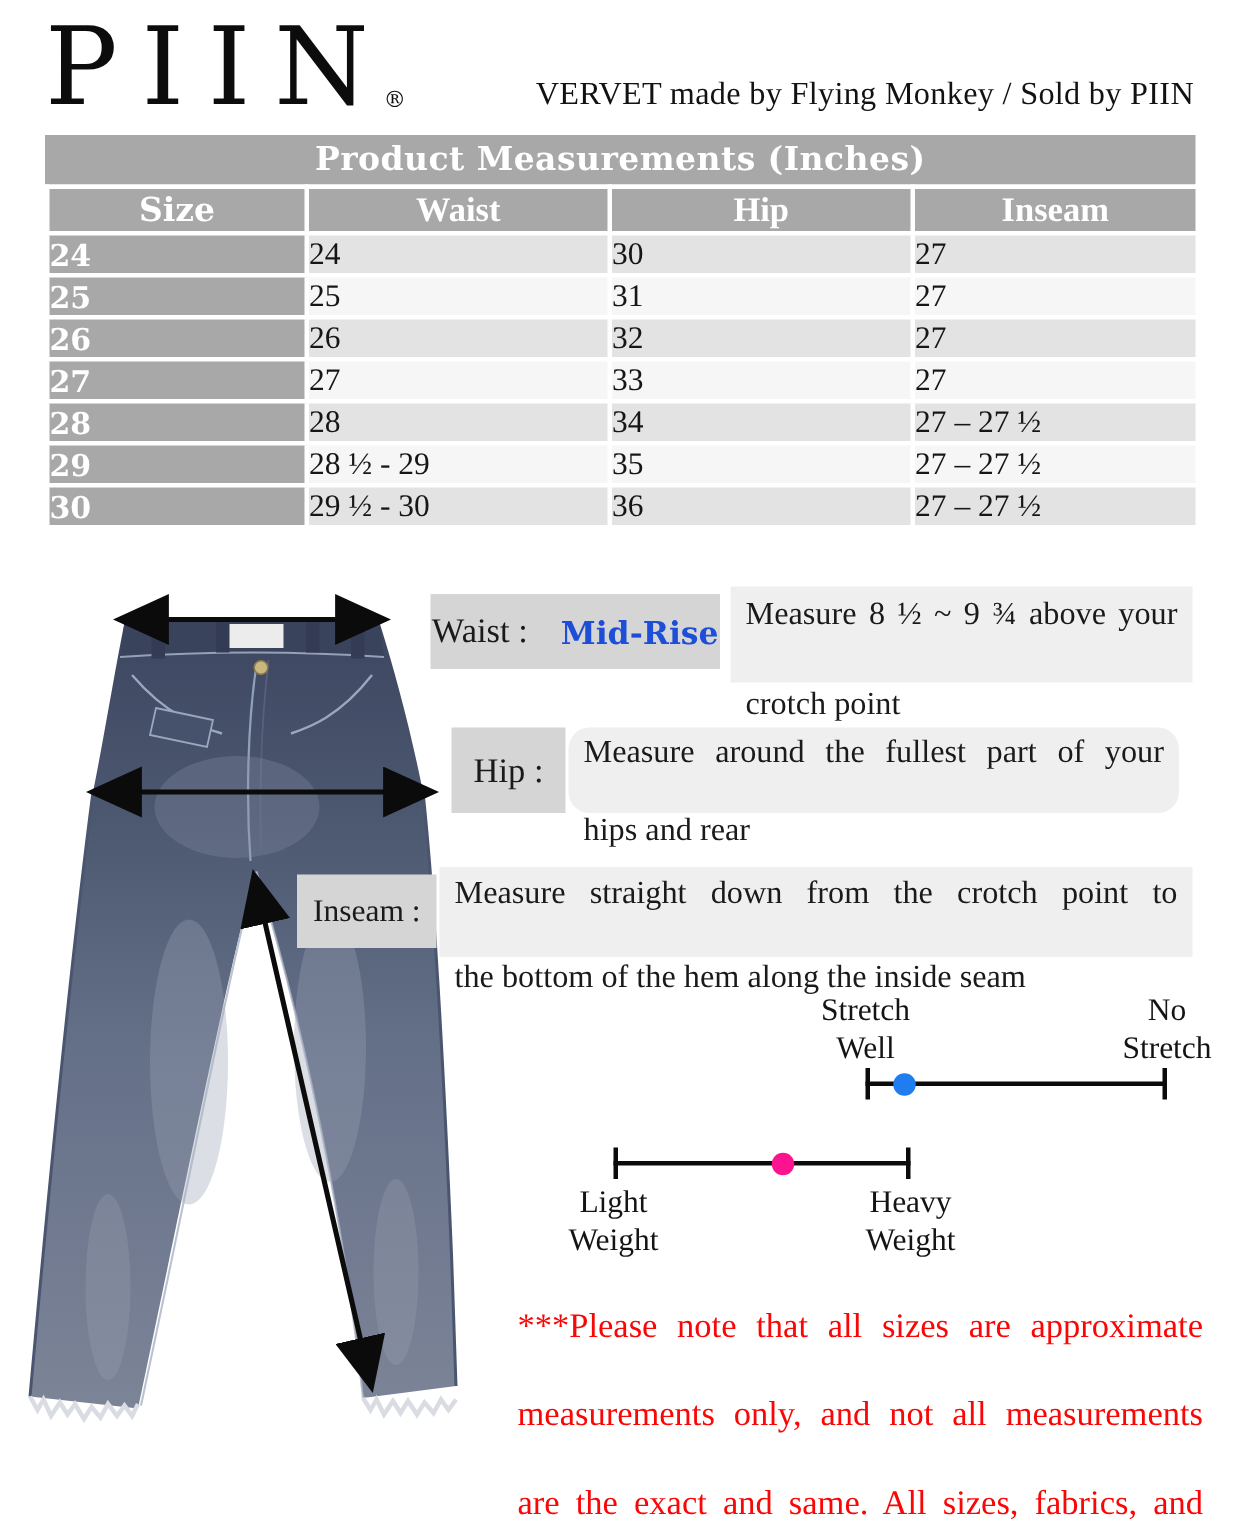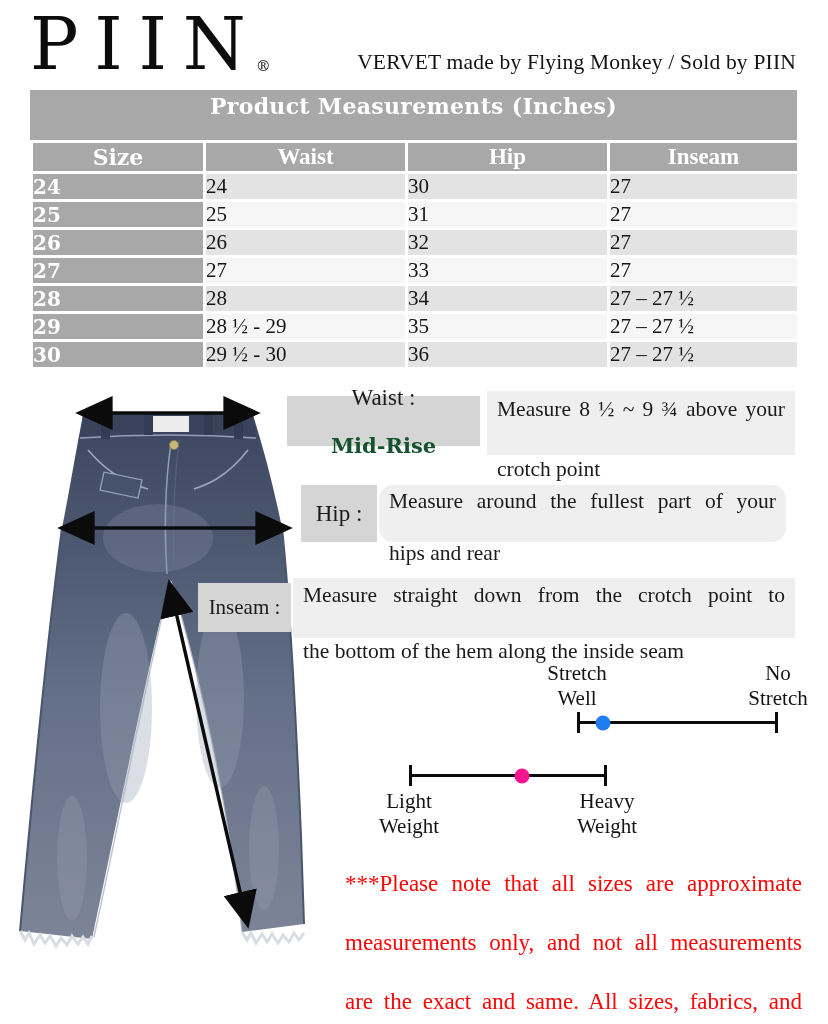--- a/index.html
+++ b/index.html
@@ -20,21 +20,21 @@
     position:relative; top:2px; left:-6px;
   }
   .brand-line {
     position:absolute; right:32px; top:50px;
     font-size:21.5px; color:#121212; letter-spacing:0.2px;
   }
 
   
   .size-table-wrap { position:absolute; left:30px; top:90px; width:767px; }
   .table-title {
-    height:50px; line-height:33px; background:#a8a8a8; color:#ffffff;
+    height:33px; line-height:33px; background:#a8a8a8; color:#ffffff;
     font-family:"DejaVu Serif", serif; font-weight:bold; font-size:22px;
     text-align:center; letter-spacing:0.3px;
   }
   table.meas { width:767px; border-collapse:collapse; table-layout:fixed; }
   table.meas td, table.meas th { border:3px solid #ffffff; padding:0; }
   table.meas th {
     background:#a8a8a8; color:#ffffff; height:31px;
     font-size:23px; font-weight:bold;
   }
   table.meas th.size-h { font-family:"DejaVu Serif", serif; font-weight:bold; font-size:22px; }
@@ -46,24 +46,24 @@
   tr.row-a td.val { background:#e3e3e3; }
   tr.row-b td.val { background:#f6f6f6; }
 
   
   .jeans { position:absolute; left:8px; top:388px; width:300px; height:585px; z-index:1; }
 
   
   .label-box {
     position:absolute; background:#d5d5d5; z-index:2;
     display:flex; align-items:center; justify-content:center;
-    font-size:23px; color:#1a1a1a; gap:22px;flex-direction:column;
+    font-size:23px; color:#1a1a1a; gap:22px;
   }
   .label-box .hl {
-    color:#14532d; font-family:"DejaVu Serif", serif; font-weight:bold; font-size:21px;
+    color:#1d4ed8; font-family:"DejaVu Serif", serif; font-weight:bold; font-size:21px;
   }
   .desc-box {
     position:absolute; background:#efefef; z-index:2;
     font-size:21.5px; color:#1a1a1a; padding:3px 10px 0 10px;
   }
   .jline { text-align:justify; }
   .jline::after { content:""; display:inline-block; width:100%; height:0; }
   #waist-desc { line-height:30px; }
   #hip-desc { line-height:26px; }
   #inseam-desc { line-height:28px; }

